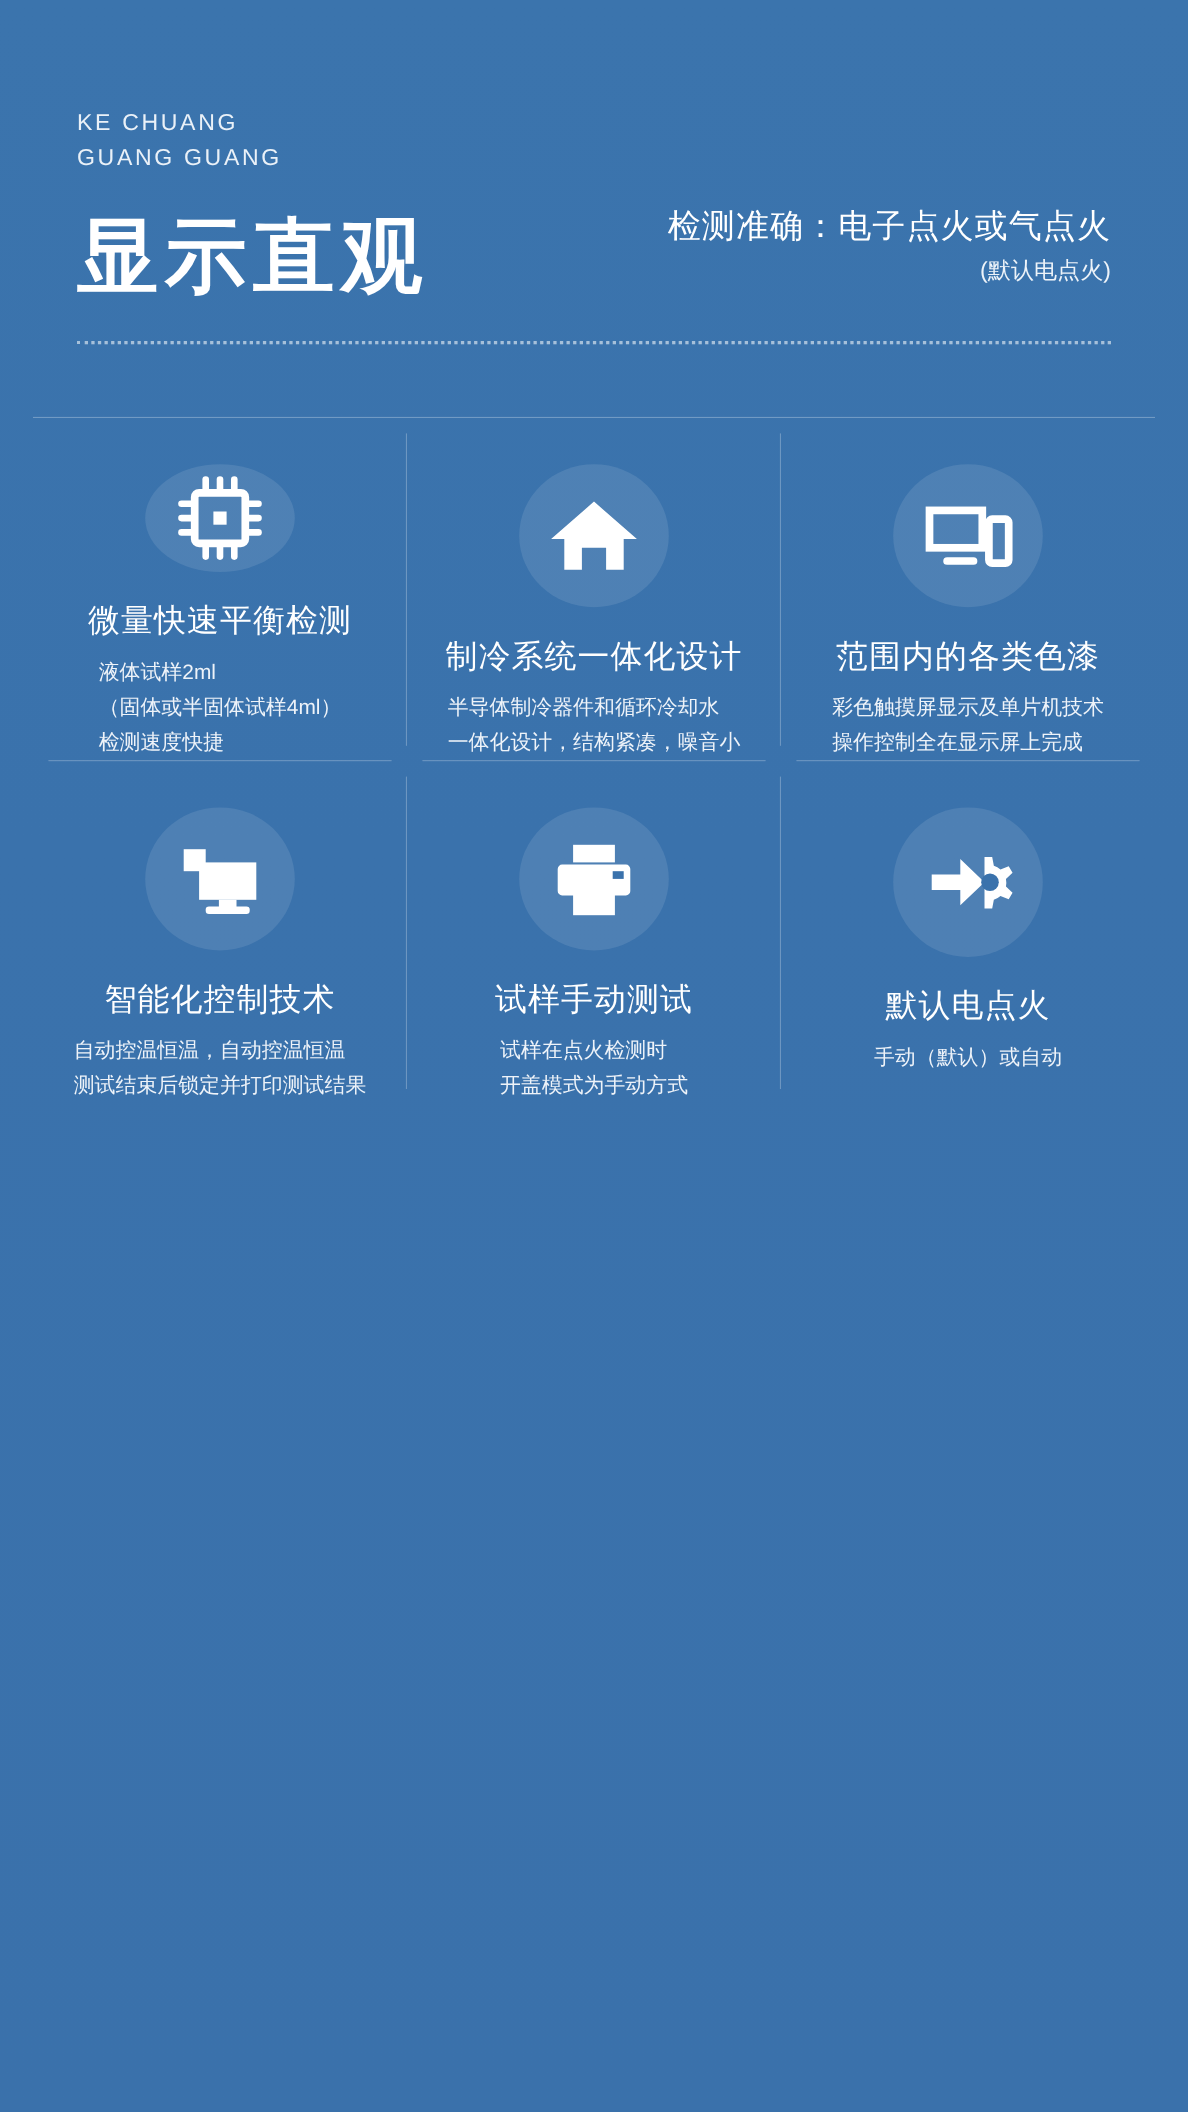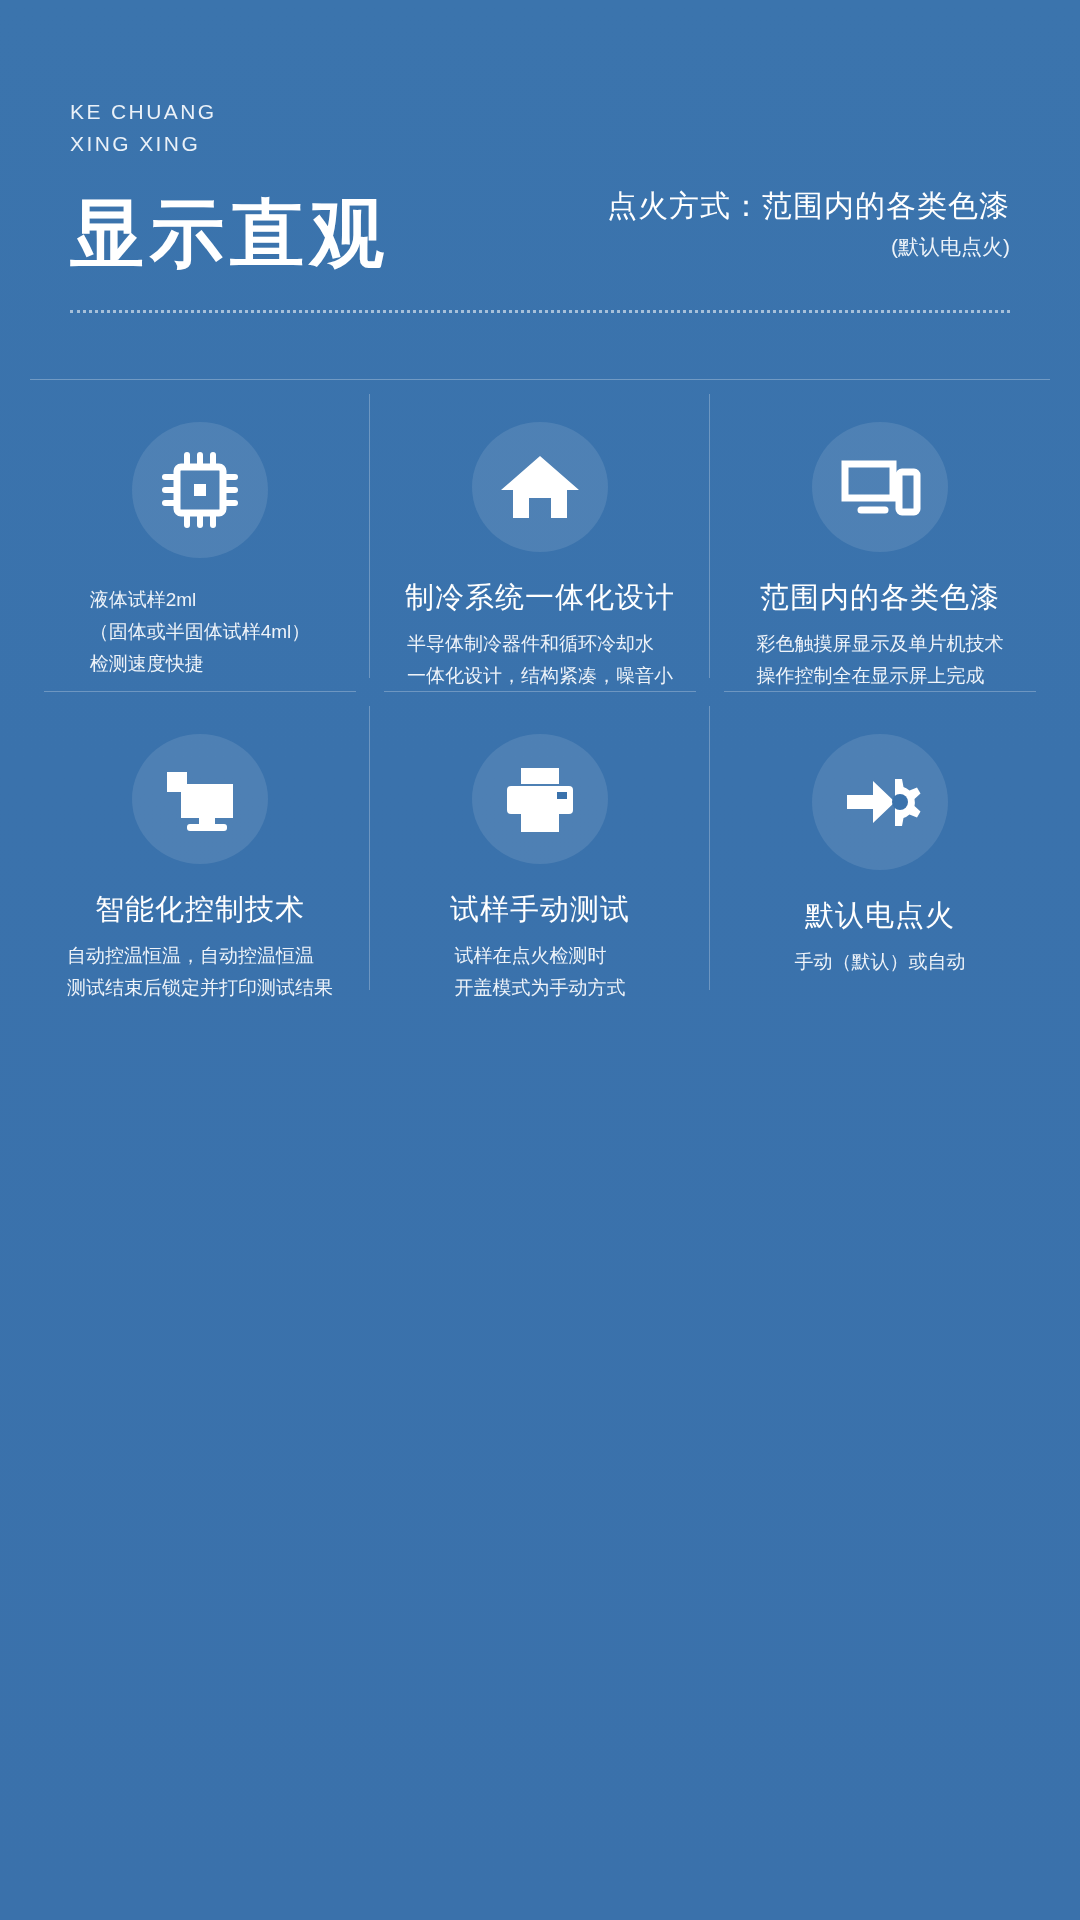--- a/index.html
+++ b/index.html
@@ -164,27 +164,27 @@
   }
 </style>
 </head>
 <body>
 
 <div class="page">
 
   <div class="header">
     <div class="brand">
       <div>KE CHUANG</div>
-      <div>XING XING</div>
+      <div>GUANG GUANG</div>
     </div>
 
     <div class="title-row">
       <div class="main-title">显示直观</div>
       <div class="title-right">
-        <div class="ignition">点火方式：范围内的各类色漆</div>
+        <div class="ignition">检测准确：电子点火或气点火</div>
         <div class="ignition-note">(默认电点火)</div>
       </div>
     </div>
   </div>
 
   <div class="dotted-divider"></div>
 
 
   <div class="solid-divider"></div>
 
@@ -204,20 +204,21 @@
               <line x1="56" y1="69" x2="56" y2="78"></line>
             <line x1="8" y1="30" x2="17" y2="30"></line>
               <line x1="8" y1="43" x2="17" y2="43"></line>
               <line x1="8" y1="56" x2="17" y2="56"></line>
             <line x1="69" y1="30" x2="78" y2="30"></line>
               <line x1="69" y1="43" x2="78" y2="43"></line>
               <line x1="69" y1="56" x2="78" y2="56"></line>
           </g>
         </svg>
       </div>
+      <div class="feature-title">微量快速平衡检测</div>
       <div class="feature-desc">液体试样2ml
 （固体或半固体试样4ml）
 检测速度快捷</div>
     </div>
 
     <div class="cell border-right border-bottom">
       <div class="icon-circle">
         <svg width="86" height="86" viewBox="0 0 86 86" fill="none">
           <path d="M43 12 L82 46 L70 46 L70 74 L54 74 L54 54 L32 54 L32 74 L16 74 L16 46 L4 46 Z" fill="#ffffff"></path>
         </svg>

